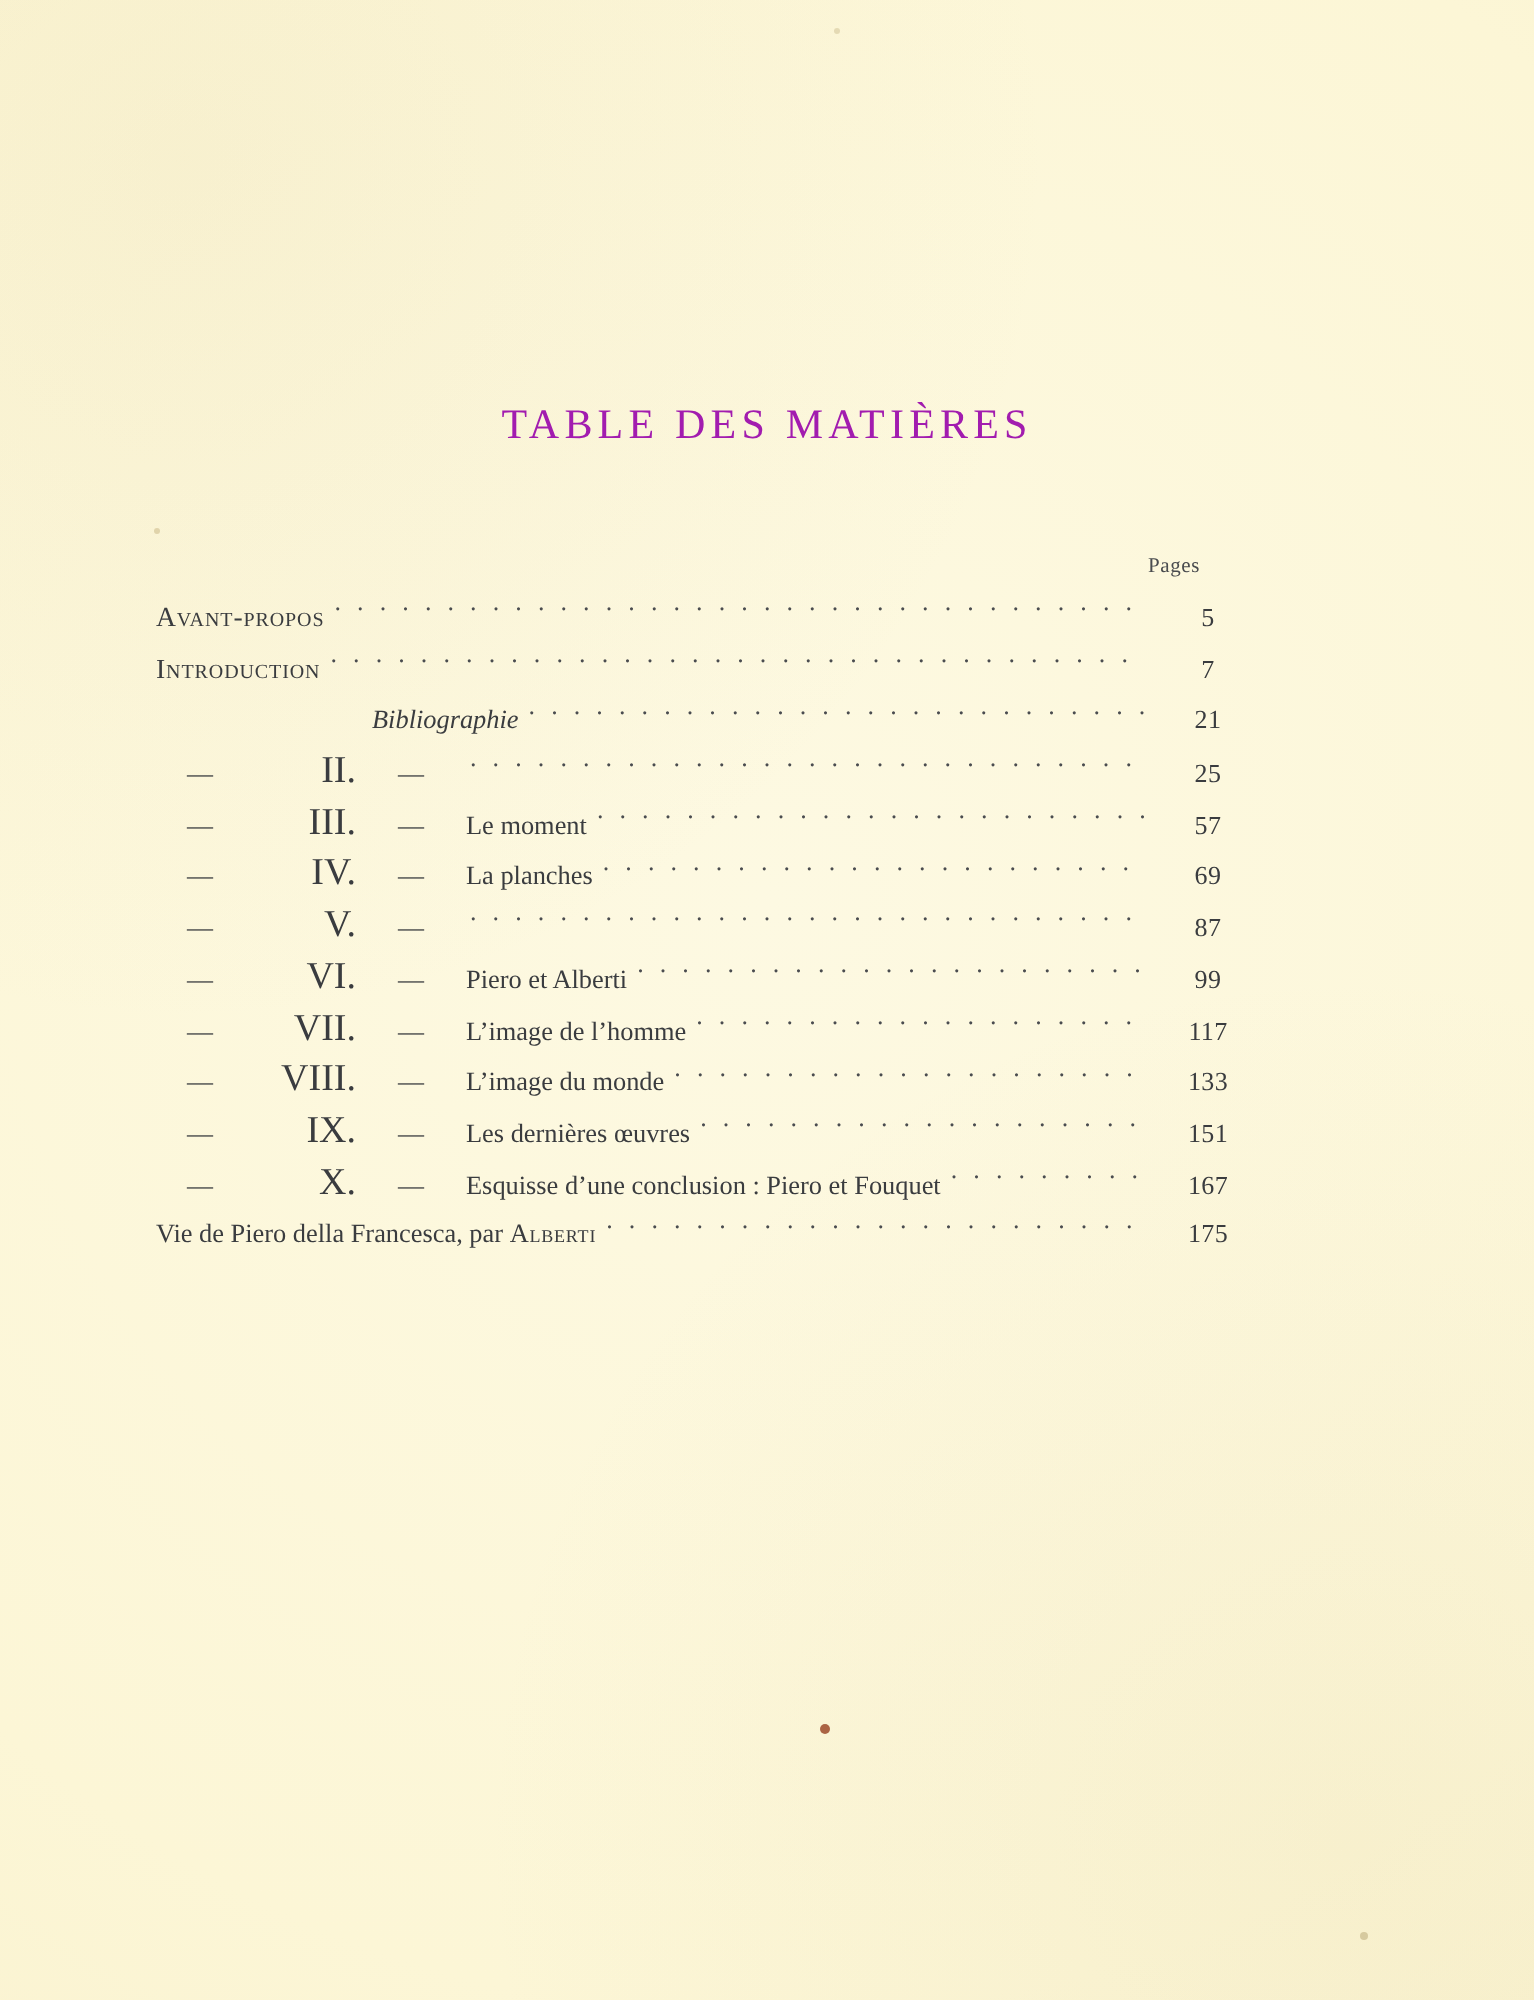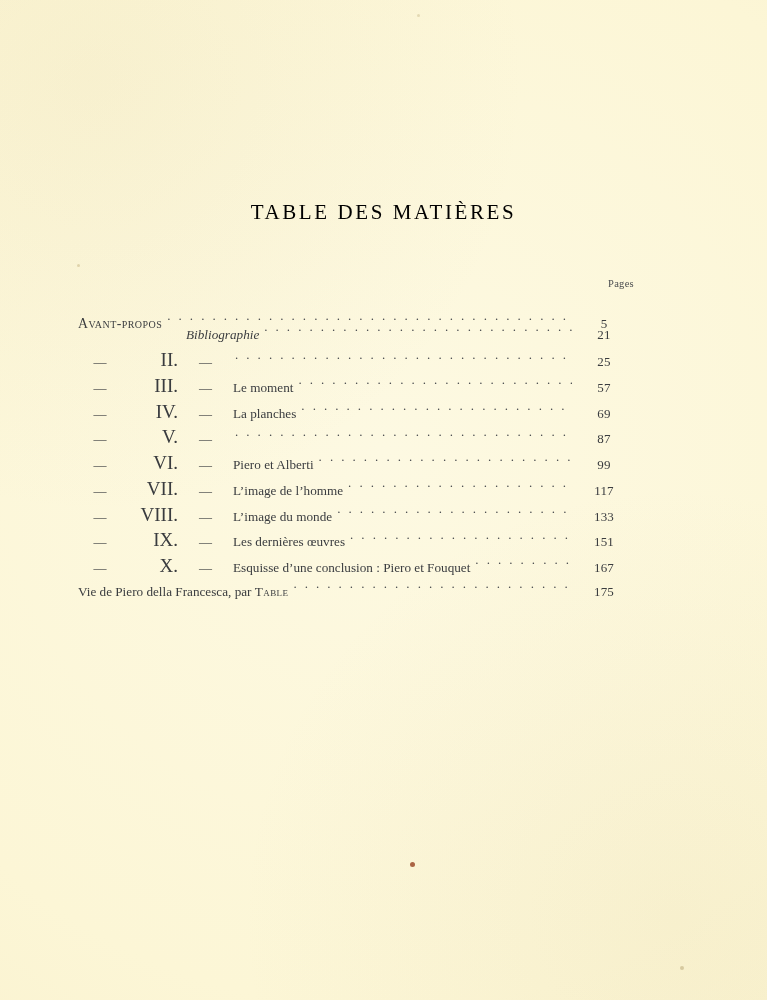--- a/index.html
+++ b/index.html
@@ -41,38 +41,38 @@
 
   
   .doc-title {
     position: absolute;
     top: 200px;
     left: 0;
     right: 0;
     text-align: center;
     font-size: 21px;
     letter-spacing: 2.6px;
-    color: #000000;
+    color: #a21caf;
     white-space: pre;
   }
 
   
   .toc {
     position: absolute;
     left: 78px;
     top: 278px;
     width: 556px;
   }
 
   .pages-head {
     position: absolute;
     top: 0;
     right: 0;
     width: 60px;
-    text-align: right;
+    text-align: left;
     font-size: 10.5px;
     letter-spacing: .3px;
     color: #4a4c4f;
   }
 
   .rows {
     position: absolute;
     top: 18px;
     left: 0;
     right: 0;
@@ -112,21 +112,20 @@
 
   
   .label {
     flex: 0 0 auto;
     padding-right: 3px;
   }
   .label.smallcaps {
     font-variant: small-caps;
     letter-spacing: .45px;
     font-size: 13.8px;
-    margin-top: 15px;
   }
   .label.italic { font-style: italic; }
   .sc { font-variant: small-caps; letter-spacing: .4px; }
   .it { }
   .rom { font-style: normal; }
 
   
   .leader {
     flex: 1 1 auto;
     position: relative;
@@ -206,20 +205,25 @@
   <div class="toc">
 
     <div class="pages-head">Pages</div>
 
     <div class="rows">
         <div class="row">
           <span class="label smallcaps">Avant-propos</span>
           <span class="leader"></span>
           <span class="pageno">5</span>
         </div>
+        <div class="row">
+          <span class="label smallcaps">Introduction</span>
+          <span class="leader"></span>
+          <span class="pageno">7</span>
+        </div>
         <div class="row indent-title">
           <span class="label italic">Bibliographie</span>
           <span class="leader"></span>
           <span class="pageno">21</span>
         </div>
         <div class="row">
           <div class="cols">
             <span class="c-dash1">—</span>
             <span class="c-num">II.</span>
             <span class="c-dash2">—</span>
@@ -300,21 +304,21 @@
           <div class="cols">
             <span class="c-dash1">—</span>
             <span class="c-num">X.</span>
             <span class="c-dash2">—</span>
           </div>
           <span class="label">Esquisse d’une conclusion : Piero et Fouquet</span>
           <span class="leader"></span>
           <span class="pageno">167</span>
         </div>
         <div class="row">
-          <span class="label"><span class="it">Vie de Piero della Francesca</span><span style="white-space: pre;">, par </span><span class="sc">Table</span></span>
+          <span class="label"><span class="it">Vie de Piero della Francesca</span><span style="white-space: pre;">, par </span><span class="sc">Alberti</span></span>
           <span class="leader"></span>
           <span class="pageno">175</span>
         </div>
       </div>
 
   </div>
 
   <div class="speck speck-center"></div>
   <div class="speck speck-br"></div>
   <div class="speck speck-tl"></div>

